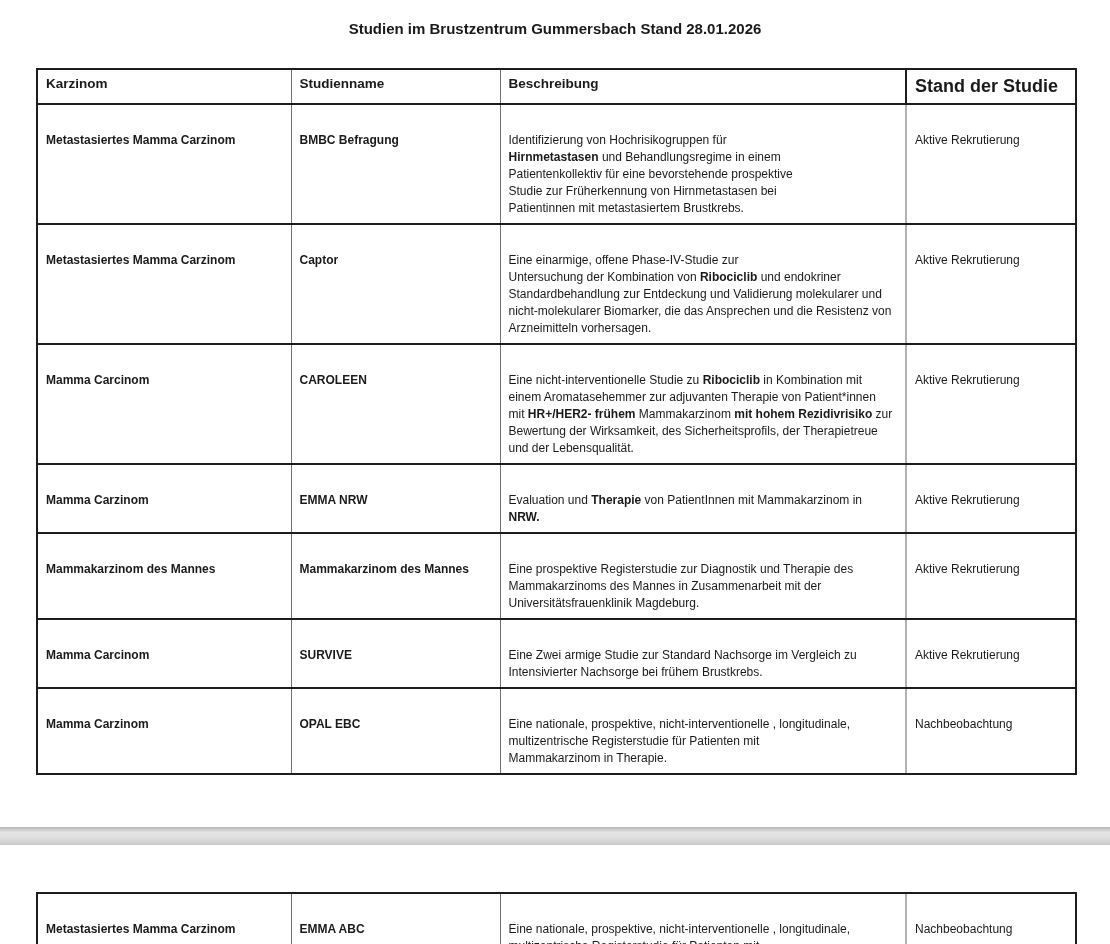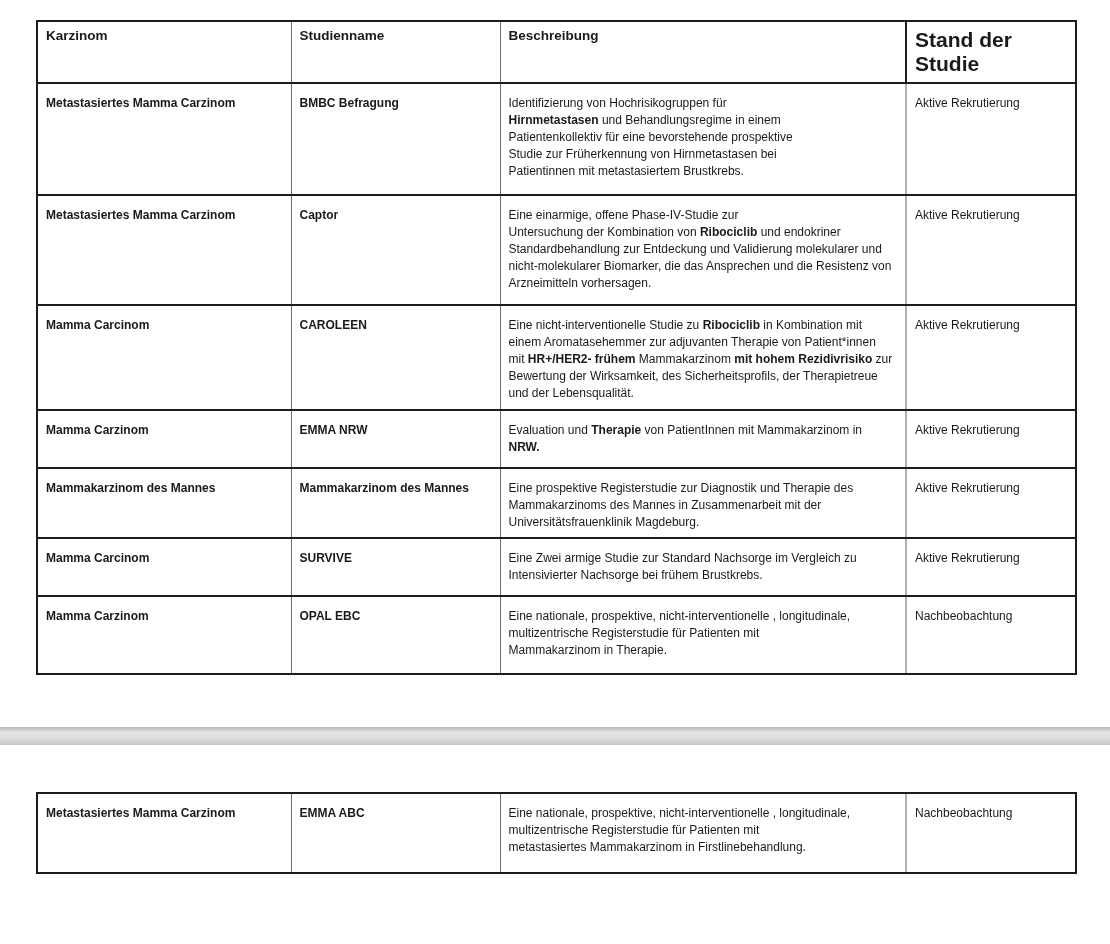--- a/index.html
+++ b/index.html
@@ -19,39 +19,40 @@
   .studies-table th,.studies-table td{
     vertical-align:top;text-align:left;
     border-top:2px solid #1d1d1d;border-bottom:2px solid #1d1d1d;
     border-left:1.5px solid #6e6e6e;border-right:1.5px solid #6e6e6e;
     overflow:hidden;
   }
   .studies-table{border:2px solid #1d1d1d;}
   .studies-table th{
     padding:6px 8px;font-size:13.5px;font-weight:bold;
   }
-  .studies-table th.col-stand{font-size:21px;border-left:2px solid #1d1d1d;}
+  .studies-table th.col-stand{font-size:18px;border-left:2px solid #1d1d1d;}
   .studies-table thead tr{height:28px;}
   .studies-table td{
-    padding:11px 8px 6px 8px;font-size:12px;line-height:17px;
+    padding:27px 8px 6px 8px;font-size:12px;line-height:17px;
   }
   .studies-table td.col-karzinom,
   .studies-table td.col-studienname{font-weight:bold;}
   .studies-table td.col-beschreibung{white-space:pre-line;}
   .studies-table td.col-stand{border-left:2.5px solid #b2b2b2;margin-left:12px;}
   #table-page2{margin-top:47px;}
   .page-gap{
     width:1110px;height:18px;margin-top:52px;
     background:linear-gradient(to bottom,#b6b6b6 0%,#e4e4e4 30%,#dfdfdf 60%,#c9c9c9 100%);
   }
 </style>
 </head>
 <body>
 
 <div class="page">
+  <div class="doc-title">Studien im Brustzentrum Gummersbach Stand 28.01.2026</div>
 
   <table class="studies-table" id="table-page1">
     <colgroup>
       <col style="width:254px">
         <col style="width:209px">
         <col style="width:406px">
         <col style="width:170px">
     </colgroup>
     <thead>
       <tr>

